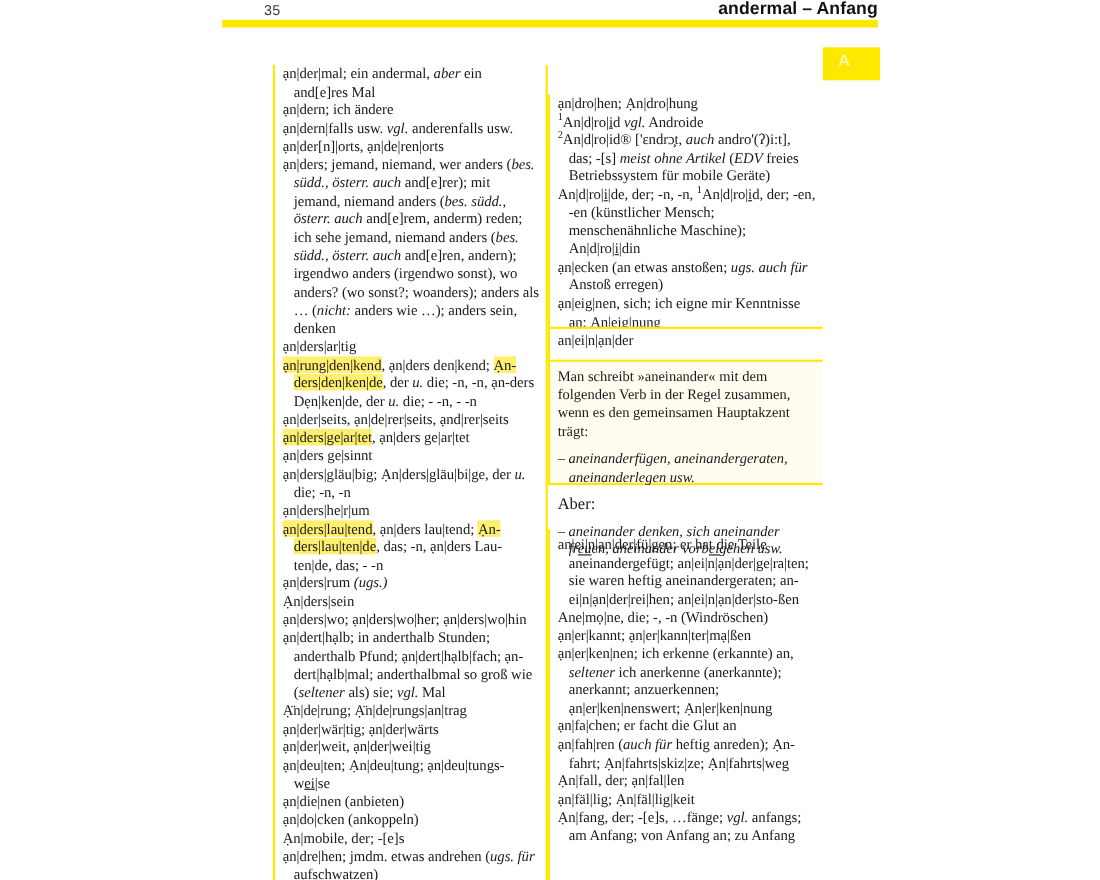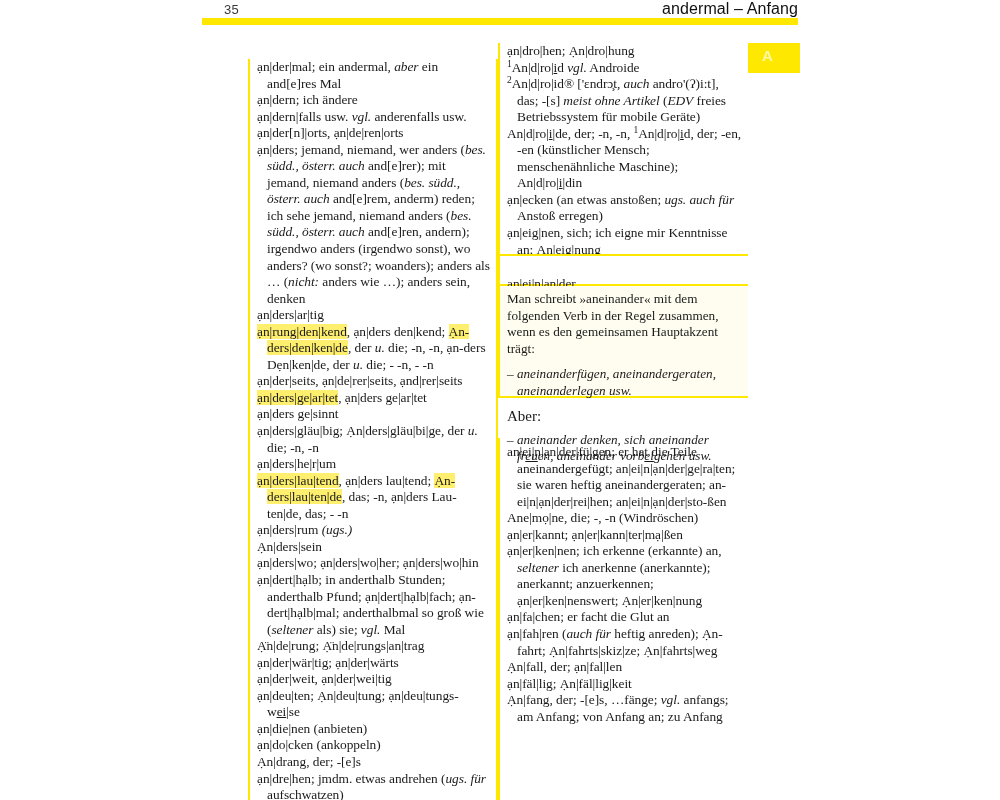--- a/index.html
+++ b/index.html
@@ -19,33 +19,33 @@
   
   .running-head {
     position: absolute;
     left: 0;
     top: 0;
     width: 1000px;
     height: 22px;
   }
   .folio {
     position: absolute;
-    left: 224px;
+    left: 240px;
     top: 2px;
     font-family: "Liberation Sans", sans-serif;
     font-size: 13px;
     color: #3a3a3a;
     letter-spacing: 0.2px;
   }
   .head-title {
     position: absolute;
     right: 202px;
     top: 0px;
     font-family: "Liberation Sans", sans-serif;
-    font-weight: normal;
+    font-weight: bold;
     font-size: 16px;
     color: #111;
     letter-spacing: 0.1px;
     white-space: nowrap;
   }
 
   
   .page-plate {
     position: absolute;
     left: 202px;
@@ -93,20 +93,21 @@
     padding: 0 6px 0 7px;
   }
   .col-left  { left: 46px; height: 757px; }
 
   
   .rc-block {
     box-sizing: border-box;
     width: 250px;
     position: absolute;
     left: 296px;
+    margin-top: 43px;
   }
   .rc-entries-top {
     top: 25px;
     height: 211px;
     border-left: 2px solid #ffe800;
     padding: 0 6px 0 7px;
   }
   .rc-head-box {
     top: 236px;
     height: 32px;
@@ -134,21 +135,21 @@
 
   
   .entry {
     font-size: 13.4px;
     line-height: 16.55px;
     text-indent: -10px;
     padding-left: 10px;
     margin: 0;
     letter-spacing: -0.05px;
   }
-  .rc-head-box .entry { padding-top: 20px; }
+  .rc-head-box .entry { padding-top: 3px; }
   em { font-style: italic; }
   .sup {
     font-size: 9.5px;
     vertical-align: super;
     line-height: 0;
   }
   .hl { background: #ffef6e; }
   .ul { text-decoration: underline; text-decoration-thickness: 1px; }
   .note-p {
     font-size: 13.2px;
@@ -202,21 +203,21 @@
       <p class="entry">ạn|ders|rum <em>(ugs.)</em></p>
       <p class="entry">Ạn|ders|sein</p>
       <p class="entry">ạn|ders|wo; ạn|ders|wo|her; ạn|ders|wo|hin</p>
       <p class="entry">ạn|dert|hạlb; in anderthalb Stunden; anderthalb Pfund; ạn|dert|hạlb|fach; ạn-dert|hạlb|mal; anderthalbmal so groß wie (<em>seltener</em> als) sie; <em>vgl.</em> Mal</p>
       <p class="entry">Ạ̈n|de|rung; Ạ̈n|de|rungs|an|trag</p>
       <p class="entry">ạn|der|wär|tig; ạn|der|wärts</p>
       <p class="entry">ạn|der|weit, ạn|der|wei|tig</p>
       <p class="entry">ạn|deu|ten; Ạn|deu|tung; ạn|deu|tungs-w<span class="ul">ei</span>|se</p>
       <p class="entry">ạn|die|nen (anbieten)</p>
       <p class="entry">ạn|do|cken (ankoppeln)</p>
-      <p class="entry">Ạn|drang, der; -[e]s</p>
+      <p class="entry">Ạn|mobile, der; -[e]s</p>
       <p class="entry">ạn|dre|hen; jmdm. etwas andrehen (<em>ugs. für</em> aufschwatzen)</p>
       <p class="entry">ạnd|rer|seits, ạn|de|rer|seits, ạn|der|seits</p>
     </div>
 
   <div class="rc-block rc-entries-top" id="right-top">
       <p class="entry">ạn|dro|hen; Ạn|dro|hung</p>
       <p class="entry"><span class="sup">1</span>An|d|ro|<span class="ul">i</span>d <em>vgl.</em> Androide</p>
       <p class="entry"><span class="sup">2</span>An|d|ro|id® ['ɛndrɔ̧t, <em>auch</em> andro'(ʔ)i:t], das; -[s] <em>meist ohne Artikel</em> (<em>EDV</em> freies Betriebssystem für mobile Geräte)</p>
       <p class="entry">An|d|ro|<span class="ul">i</span>|de, der; -n, -n, <span class="sup">1</span>An|d|ro|<span class="ul">i</span>d, der; -en, -en (künstlicher Mensch; menschenähnliche Maschine); An|d|ro|<span class="ul">i</span>|din</p>
       <p class="entry">ạn|ecken (an etwas anstoßen; <em>ugs. auch für</em> Anstoß erregen)</p>

